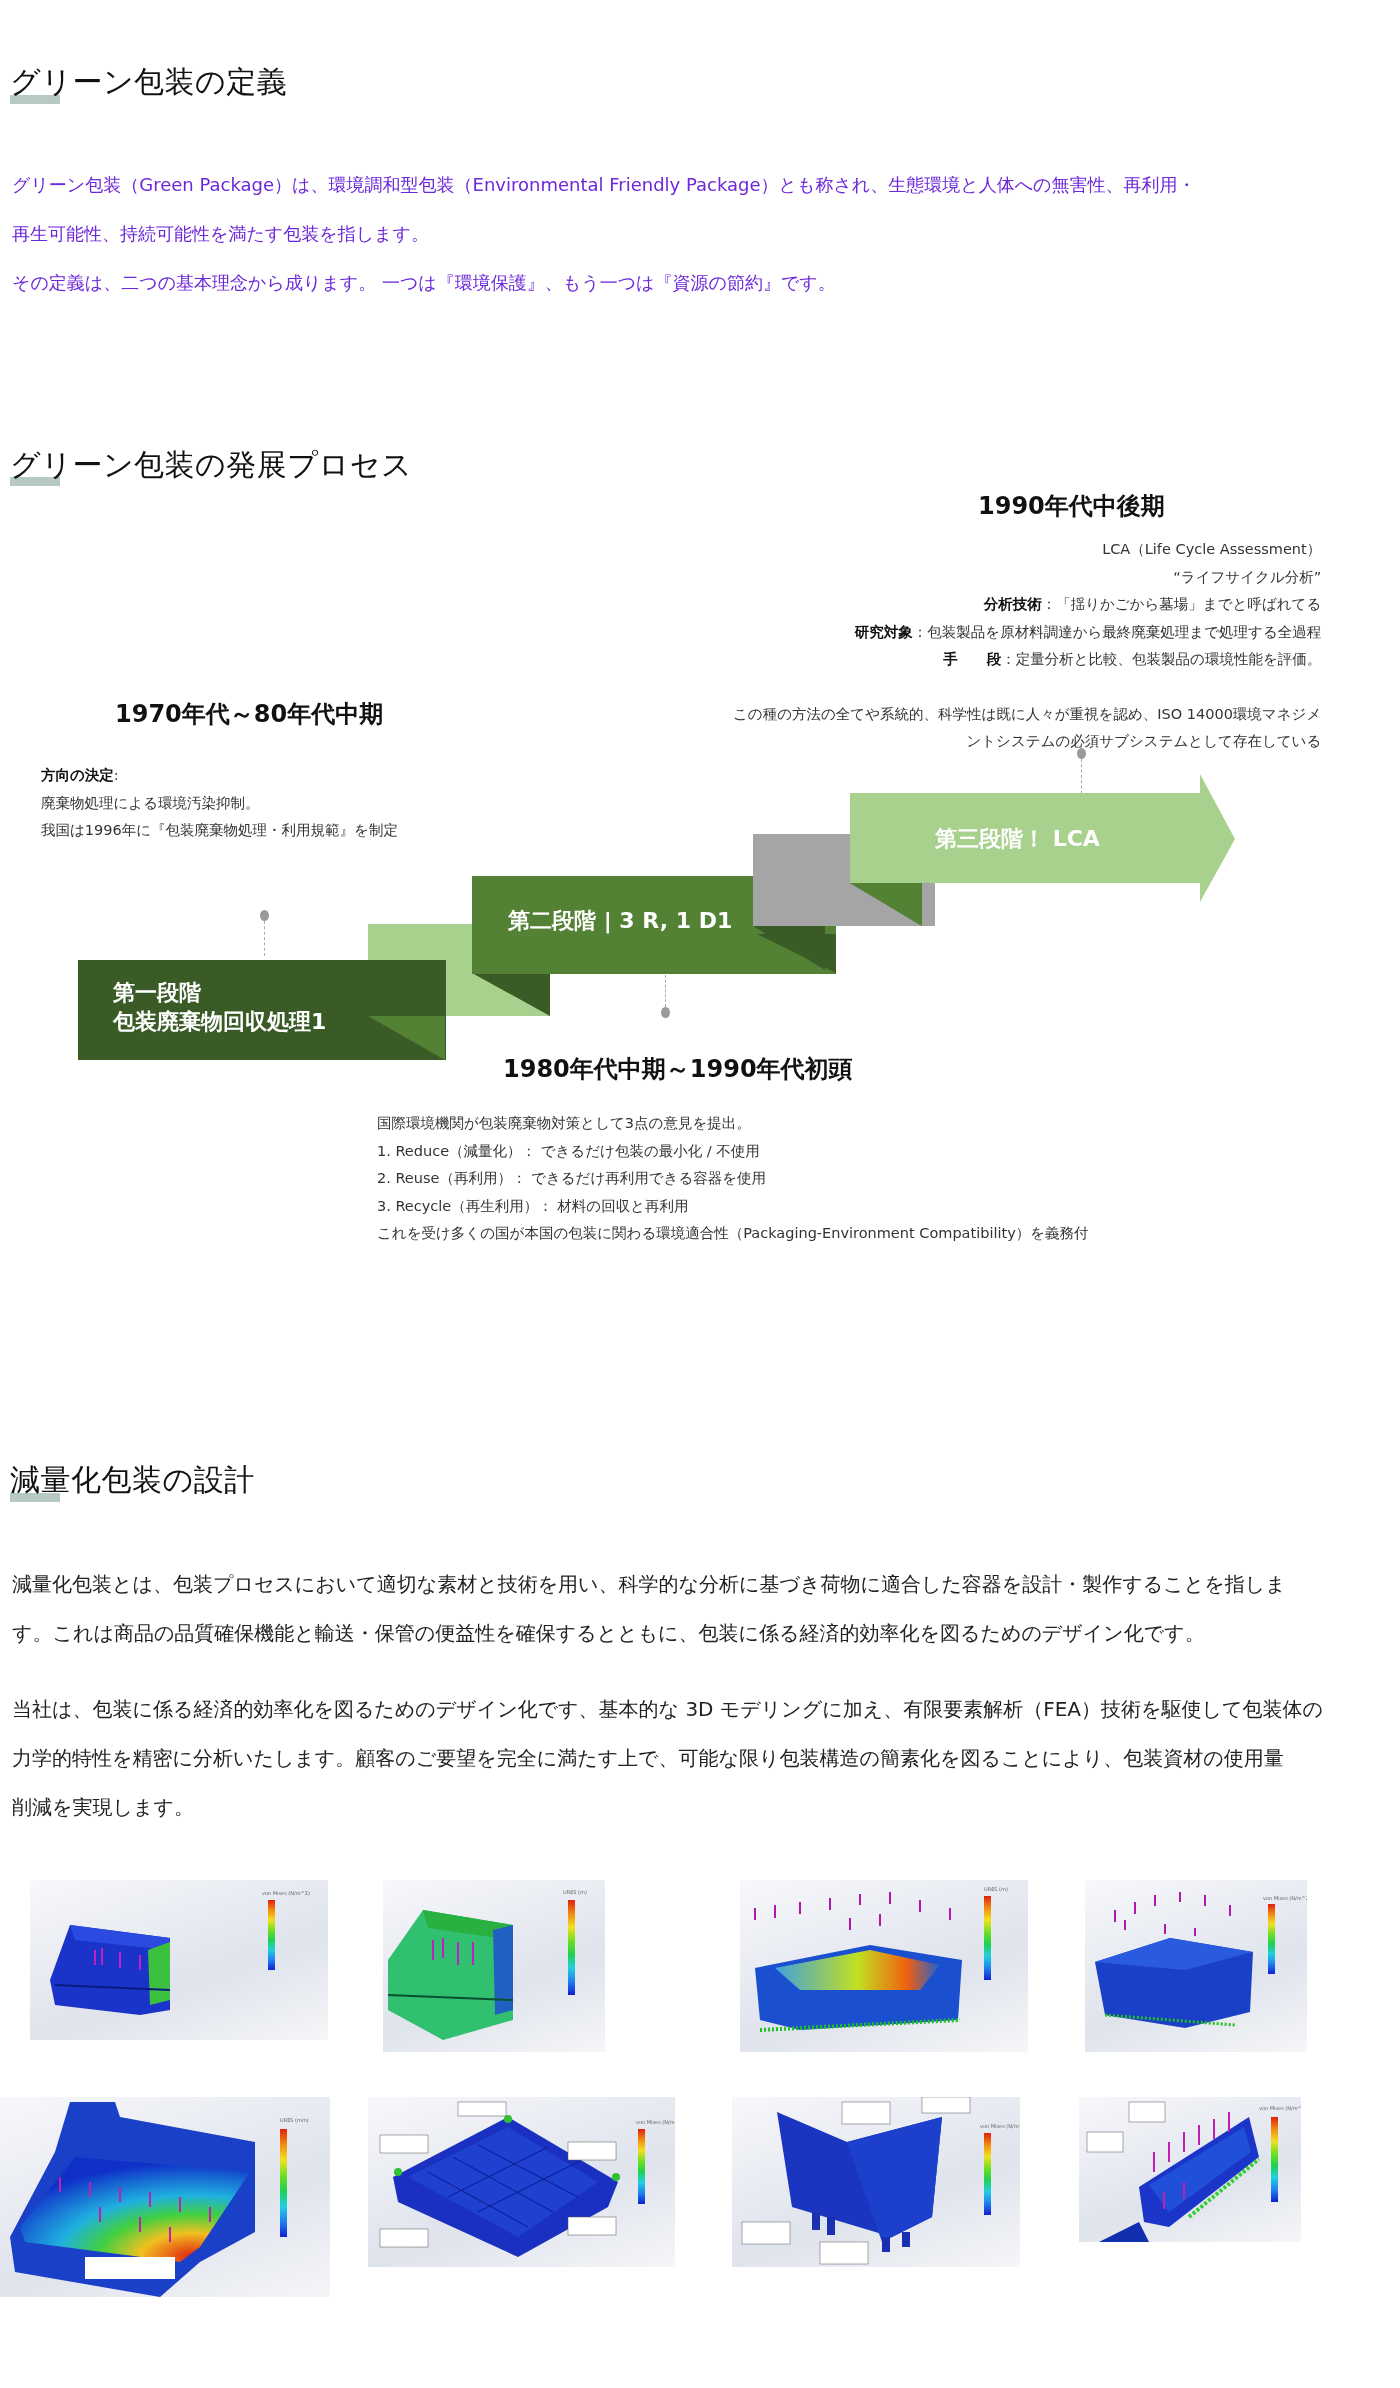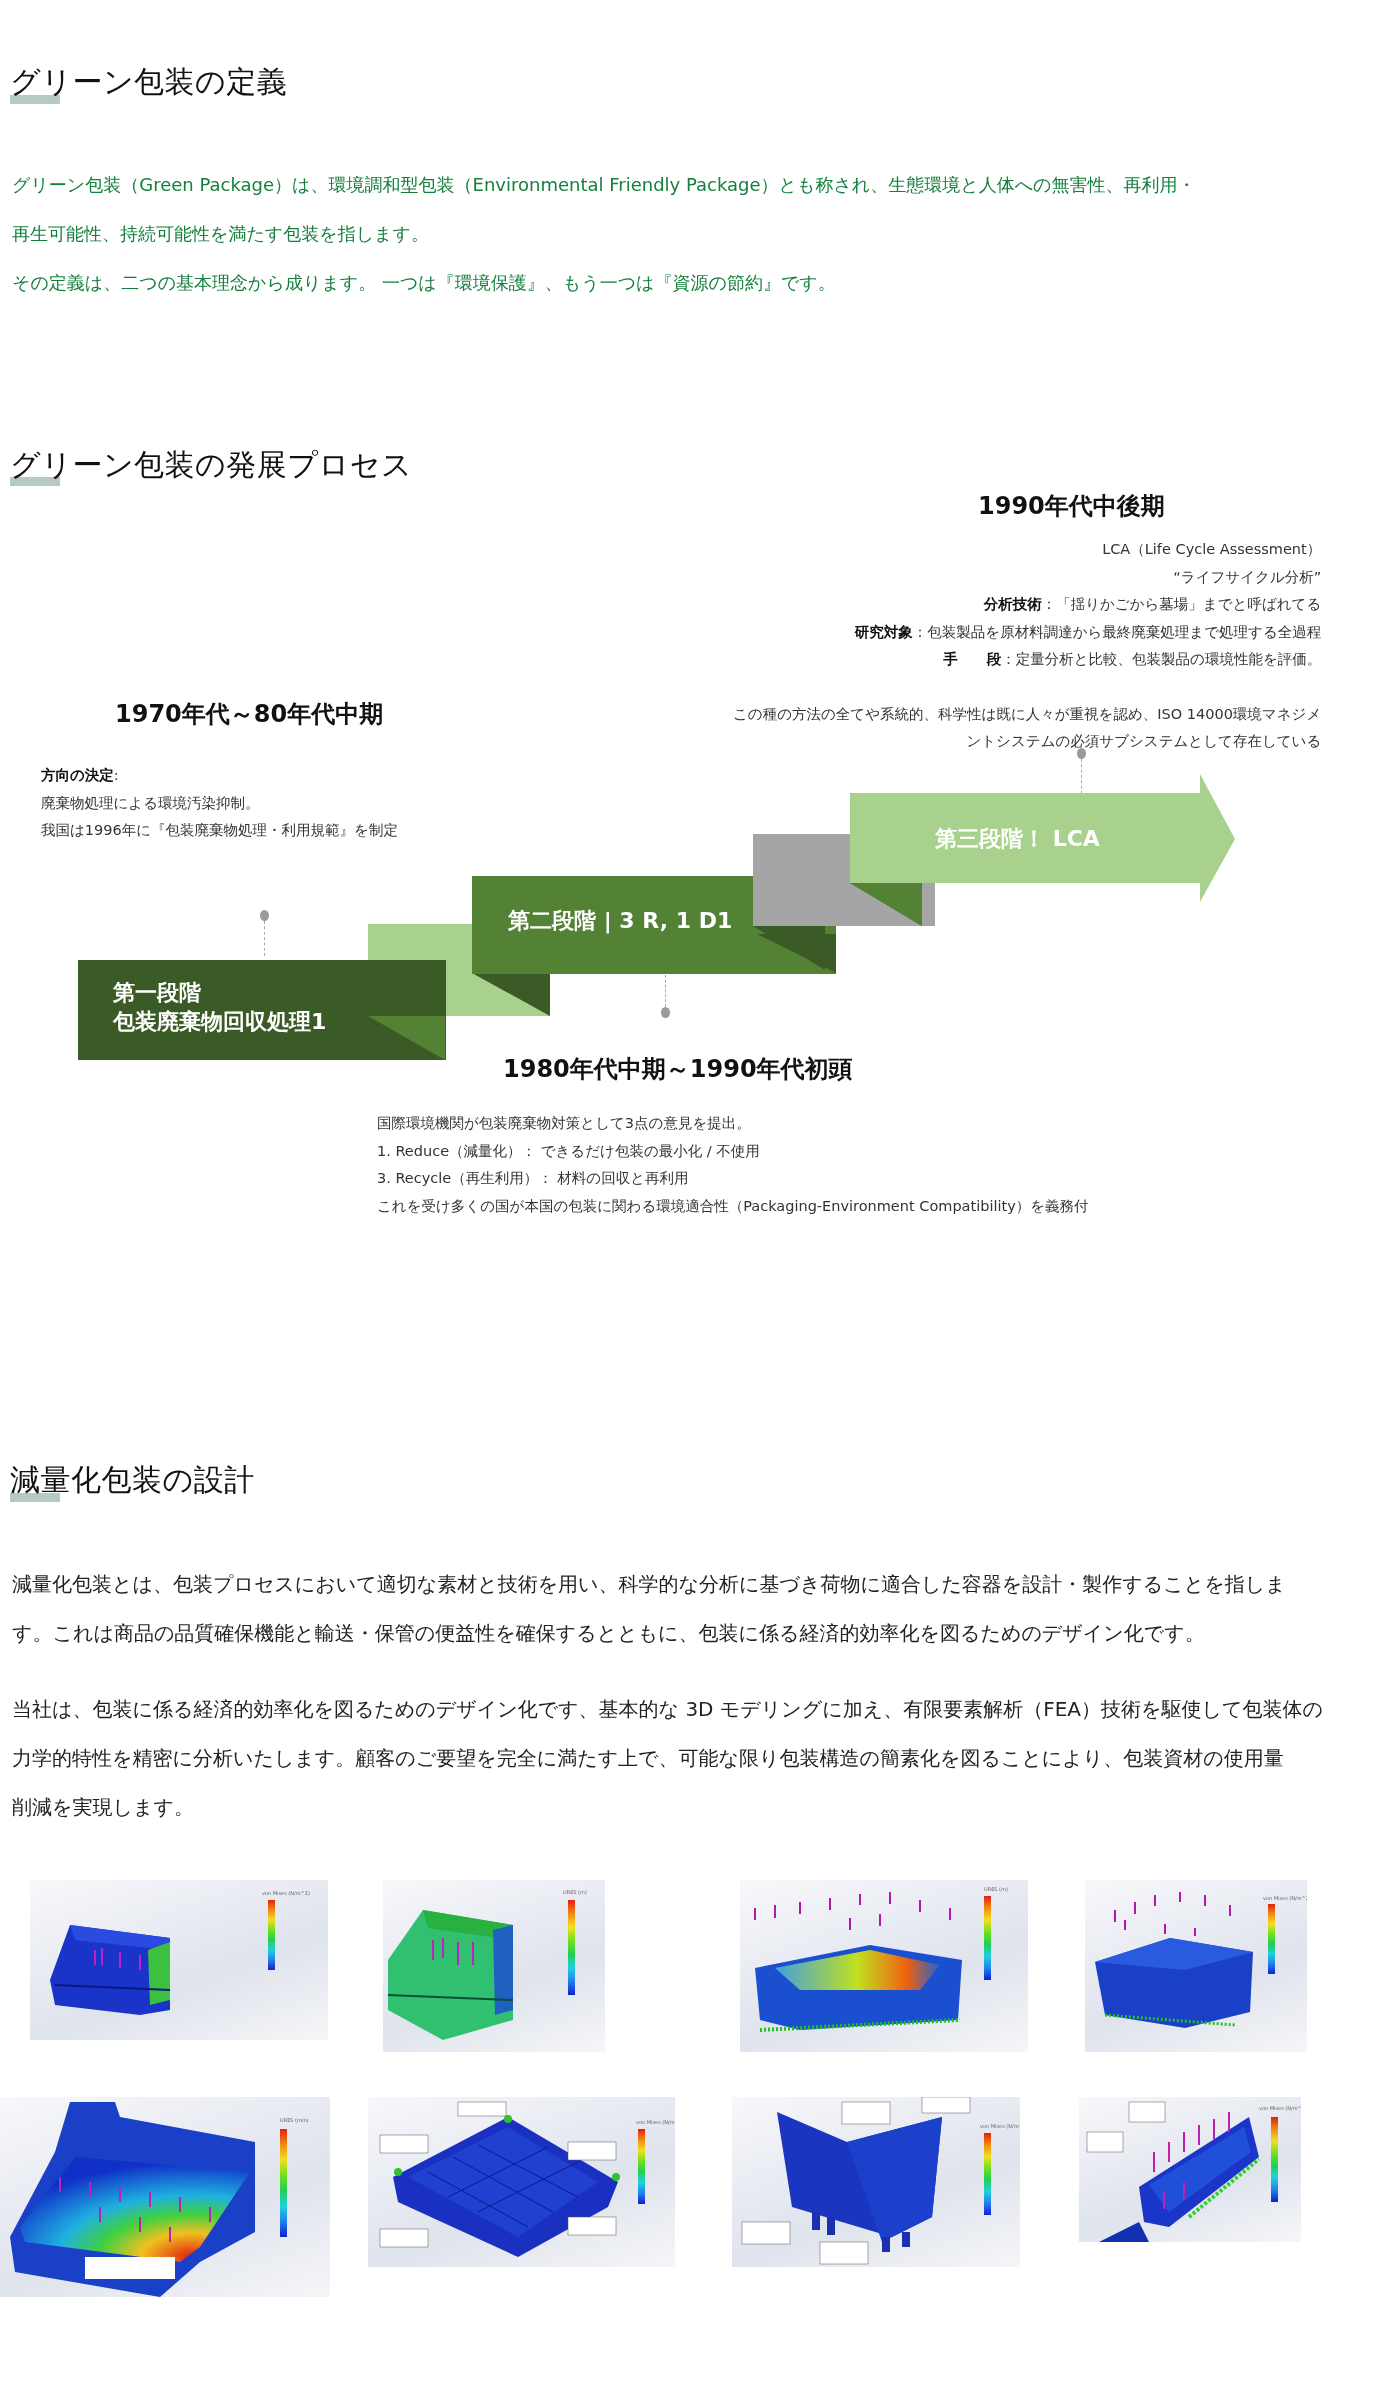--- a/index.html
+++ b/index.html
@@ -3,21 +3,21 @@
 <meta charset="utf-8">
 <style>
   * { box-sizing: border-box; margin: 0; padding: 0; }
   html, body { width: 1400px; background: #ffffff; }
   body { position: relative; height: 2388px; font-family: "DejaVu Sans", "Liberation Sans", sans-serif; color: #222; overflow: hidden; }
   .abs { position: absolute; }
 
   .sec-title { position: absolute; left: 10px; font-size: 30px; color: #111; font-weight: normal; letter-spacing: 0.5px; z-index: 2; }
   .sec-title-mark { position: absolute; left: 10px; width: 50px; height: 9px; background: #b6c9c2; z-index: 1; }
 
-  .para { position: absolute; left: 12px; font-size: 18px; color: #15803d; line-height: 49px; white-space: nowrap; }
+  .para { position: absolute; left: 12px; font-size: 18px; color: #6d28d9; line-height: 49px; white-space: nowrap; }
   .para2 { position: absolute; left: 12px; font-size: 20px; color: #222; line-height: 49px; white-space: nowrap; }
 
   .era-title { position: absolute; font-size: 24px; font-weight: bold; color: #111; white-space: nowrap; }
   .small-text { position: absolute; font-size: 14.5px; color: #333; line-height: 27.5px; white-space: nowrap; }
   .small-text b { color: #111; }
 
   .pin { position: absolute; width: 1px; border-left: 1px dashed #aaa; }
   .pin-dot { position: absolute; width: 9px; height: 11px; border-radius: 50%; background: #9a9a9a; }
 
   .stage { position: absolute; color: #fff; font-weight: bold; }
@@ -99,20 +99,21 @@
   <div class="stage-label" style="position:static;">第二段階 | 3 R, 1 D1</div>
 </div>
 <div class="stage" style="left:935px; top:824px;">
   <div class="stage-label" style="position:static;">第三段階！ LCA</div>
 </div>
 
 <div class="era-title" style="left:503px; top:1053px;">1980年代中期～1990年代初頭</div>
 <div class="small-text" style="left:377px; top:1110px;">
   <div>国際環境機関が包装廃棄物対策として3点の意見を提出。</div>
   <div>1. Reduce（減量化）： できるだけ包装の最小化 / 不使用</div>
+  <div>2. Reuse（再利用）： できるだけ再利用できる容器を使用</div>
   <div>3. Recycle（再生利用）： 材料の回収と再利用</div>
   <div>これを受け多くの国が本国の包装に関わる環境適合性（Packaging-Environment Compatibility）を義務付</div>
 </div>
 
 <div class="sec-title-mark" style="top:1493px;"></div>
 <h2 class="sec-title" style="top:1460px;">減量化包装の設計</h2>
 
 <div class="para2" style="top:1560px;">
   <div>減量化包装とは、包装プロセスにおいて適切な素材と技術を用い、科学的な分析に基づき荷物に適合した容器を設計・製作することを指しま</div>
   <div>す。これは商品の品質確保機能と輸送・保管の便益性を確保するとともに、包装に係る経済的効率化を図るためのデザイン化です。</div>

